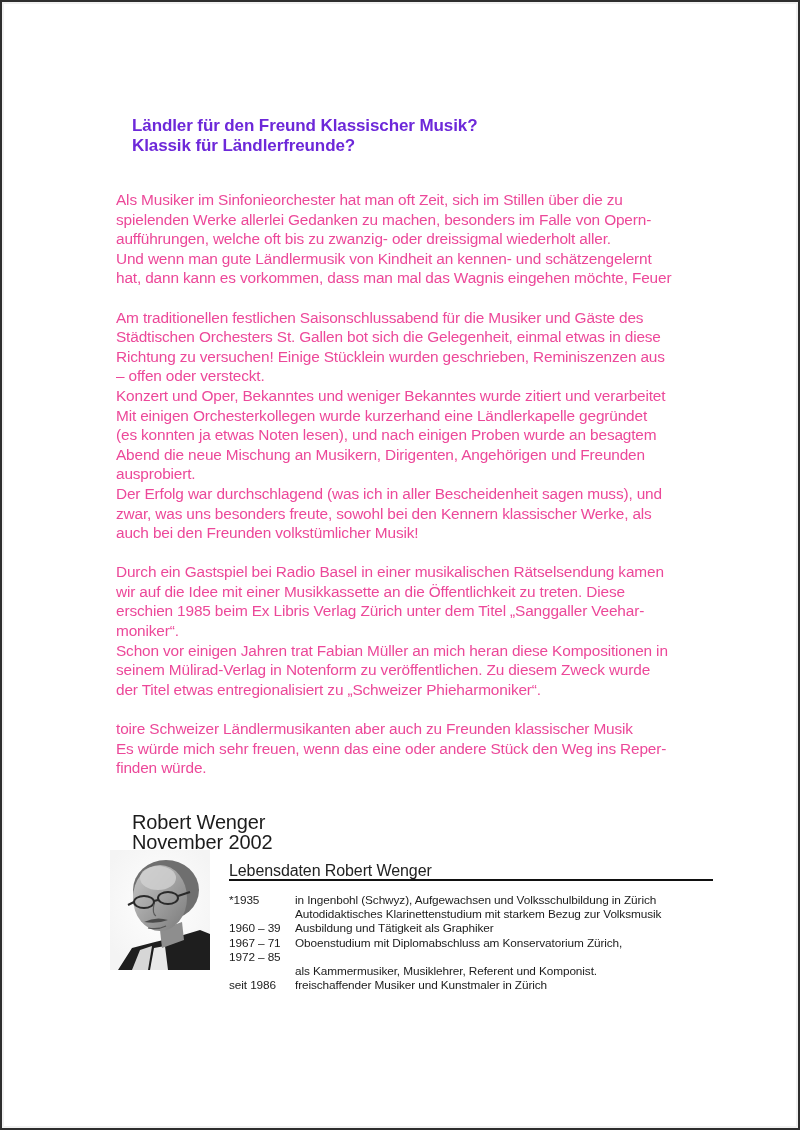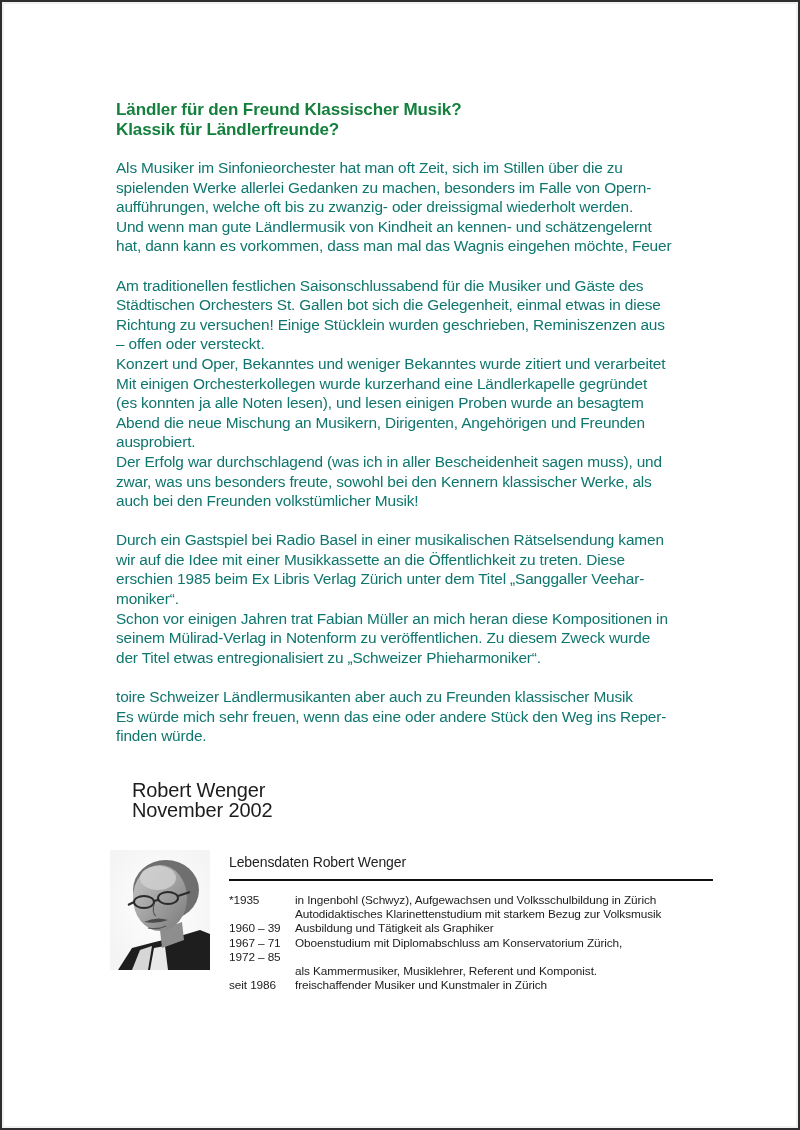--- a/index.html
+++ b/index.html
@@ -9,38 +9,38 @@
       font-family: "Liberation Sans", "DejaVu Sans", sans-serif;
       color: #1a1a1a;
     }
     .frame {
       position: absolute; left: 0; top: 0; width: 800px; height: 1130px;
       box-sizing: border-box; border: 2px solid #2e2e2e;
       box-shadow: inset 0 0 0 2px #f1f1f1;
     }
     .content { position: absolute; left: 116px; top: 100px; width: 600px; }
     .heading {
-      font-weight: bold; font-size: 17px; line-height: 20px; margin: 0;
-      letter-spacing: -0.1px; color: #15803d;
+      font-weight: bold; font-size: 17px; line-height: 20px; margin: 16px;
+      letter-spacing: -0.1px; color: #6d28d9;
     }
     .para {
       font-size: 15.4px; line-height: 19.6px; margin: 0; letter-spacing: -0.15px;
-      color: #0f766e;
+      color: #ec4899;
     }
     .gap { height: 19.6px; }
     .heading + .gap { height: 18px; }
     .signature { font-size: 20px; line-height: 19.6px; margin: 16px; color: #1c1c1c; letter-spacing: -0.15px; }
 
     .bio { position: absolute; left: 110px; top: 850px; width: 605px; height: 125px; }
     .photo {
       position: absolute; left: 0; top: 0; width: 100px; height: 120px; overflow: hidden;
       background: #fff;
     }
     .bio-label {
-      position: absolute; left: 119px; top: 4px; font-size: 14px; color: #222;
+      position: absolute; left: 119px; top: 12px; font-size: 16px; color: #222;
       letter-spacing: -0.1px;
     }
     .bio-rule {
       position: absolute; left: 119px; top: 29px; width: 484px; height: 2px; background: #111;
     }
     .bio-table { position: absolute; left: 119px; top: 43px; width: 490px; }
     .bio-row { display: flex; font-size: 11.8px; line-height: 14.2px; color: #1c1c1c; letter-spacing: -0.1px; }
     .bio-year { width: 66px; flex: none; white-space: nowrap; }
     .bio-desc { flex: 1; white-space: nowrap; }
   </style>
@@ -52,34 +52,34 @@
 <div class="content">
   <h1 class="heading">
     <div>Ländler für den Freund Klassischer Musik?</div>
     <div>Klassik für Ländlerfreunde?</div>
   </h1>
   <div class="gap"></div>
 
   <p class="para">
     <span style="display:block">Als Musiker im Sinfonieorchester hat man oft Zeit, sich im Stillen über die zu</span>
     <span style="display:block">spielenden Werke allerlei Gedanken zu machen, besonders im Falle von Opern-</span>
-    <span style="display:block">aufführungen, welche oft bis zu zwanzig- oder dreissigmal wiederholt werden.</span>
+    <span style="display:block">aufführungen, welche oft bis zu zwanzig- oder dreissigmal wiederholt aller.</span>
     <span style="display:block">Und wenn man gute Ländlermusik von Kindheit an kennen- und schätzengelernt</span>
     <span style="display:block">hat, dann kann es vorkommen, dass man mal das Wagnis eingehen möchte, Feuer</span>
   </p>
   <div class="gap"></div>
 
   <p class="para">
     <span style="display:block">Am traditionellen festlichen Saisonschlussabend für die Musiker und Gäste des</span>
     <span style="display:block">Städtischen Orchesters St. Gallen bot sich die Gelegenheit, einmal etwas in diese</span>
     <span style="display:block">Richtung zu versuchen! Einige Stücklein wurden geschrieben, Reminiszenzen aus</span>
     <span style="display:block">– offen oder versteckt.</span>
     <span style="display:block">Konzert und Oper, Bekanntes und weniger Bekanntes wurde zitiert und verarbeitet</span>
     <span style="display:block">Mit einigen Orchesterkollegen wurde kurzerhand eine Ländlerkapelle gegründet</span>
-    <span style="display:block">(es konnten ja alle Noten lesen), und lesen einigen Proben wurde an besagtem</span>
+    <span style="display:block">(es konnten ja etwas Noten lesen), und nach einigen Proben wurde an besagtem</span>
     <span style="display:block">Abend die neue Mischung an Musikern, Dirigenten, Angehörigen und Freunden</span>
     <span style="display:block">ausprobiert.</span>
     <span style="display:block">Der Erfolg war durchschlagend (was ich in aller Bescheidenheit sagen muss), und</span>
     <span style="display:block">zwar, was uns besonders freute, sowohl bei den Kennern klassischer Werke, als</span>
     <span style="display:block">auch bei den Freunden volkstümlicher Musik!</span>
   </p>
   <div class="gap"></div>
 
   <p class="para">
     <span style="display:block">Durch ein Gastspiel bei Radio Basel in einer musikalischen Rätselsendung kamen</span>

